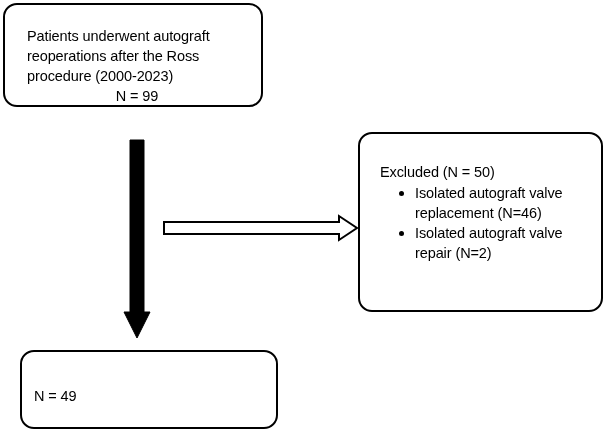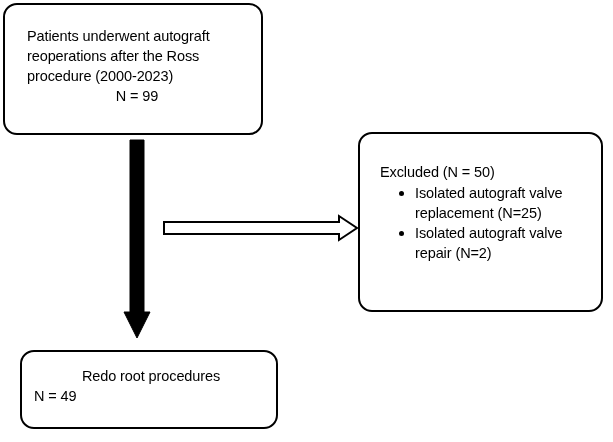--- a/index.html
+++ b/index.html
@@ -23,21 +23,21 @@
     box-sizing: border-box;
     background: #ffffff;
     border: 2px solid #000000;
     border-radius: 14px;
   }
 
   #box-enrolled {
     left: 3px;
     top: 3px;
     width: 260px;
-    height: 132px;
+    height: 104px;
   }
   #box-excluded {
     left: 358px;
     top: 132px;
     width: 245px;
     height: 180px;
   }
   #box-redo {
     left: 20px;
     top: 350px;
@@ -150,27 +150,26 @@
 
   <svg class="arrow-svg" id="arrow-right-wrap" viewBox="0 0 196 28">
     <polygon points="1,8 176,8 176,2 194,14 176,26 176,20 1,20" fill="#ffffff" stroke="#000000" stroke-width="2" stroke-linejoin="miter"></polygon>
   </svg>
 
   <div class="node-box" id="box-excluded">
     <div class="box-text" id="excluded-title">Excluded (N = 50)</div>
     <ul class="bullet-list" id="excluded-bullets">
       <li>
         <span class="bullet-dot"></span>
-        <span>Isolated autograft valve replacement (N=25)</span>
+        <span>Isolated autograft valve replacement (N=46)</span>
       </li>
       <li>
         <span class="bullet-dot"></span>
         <span>Isolated autograft valve repair (N=2)</span>
       </li>
     </ul>
   </div>
 
   <div class="node-box" id="box-redo">
-    <div class="box-text" id="redo-title">Redo root procedures</div>
     <div class="box-text" id="redo-count">N = 49</div>
   </div>
 
 </div>
 
 </body></html>

